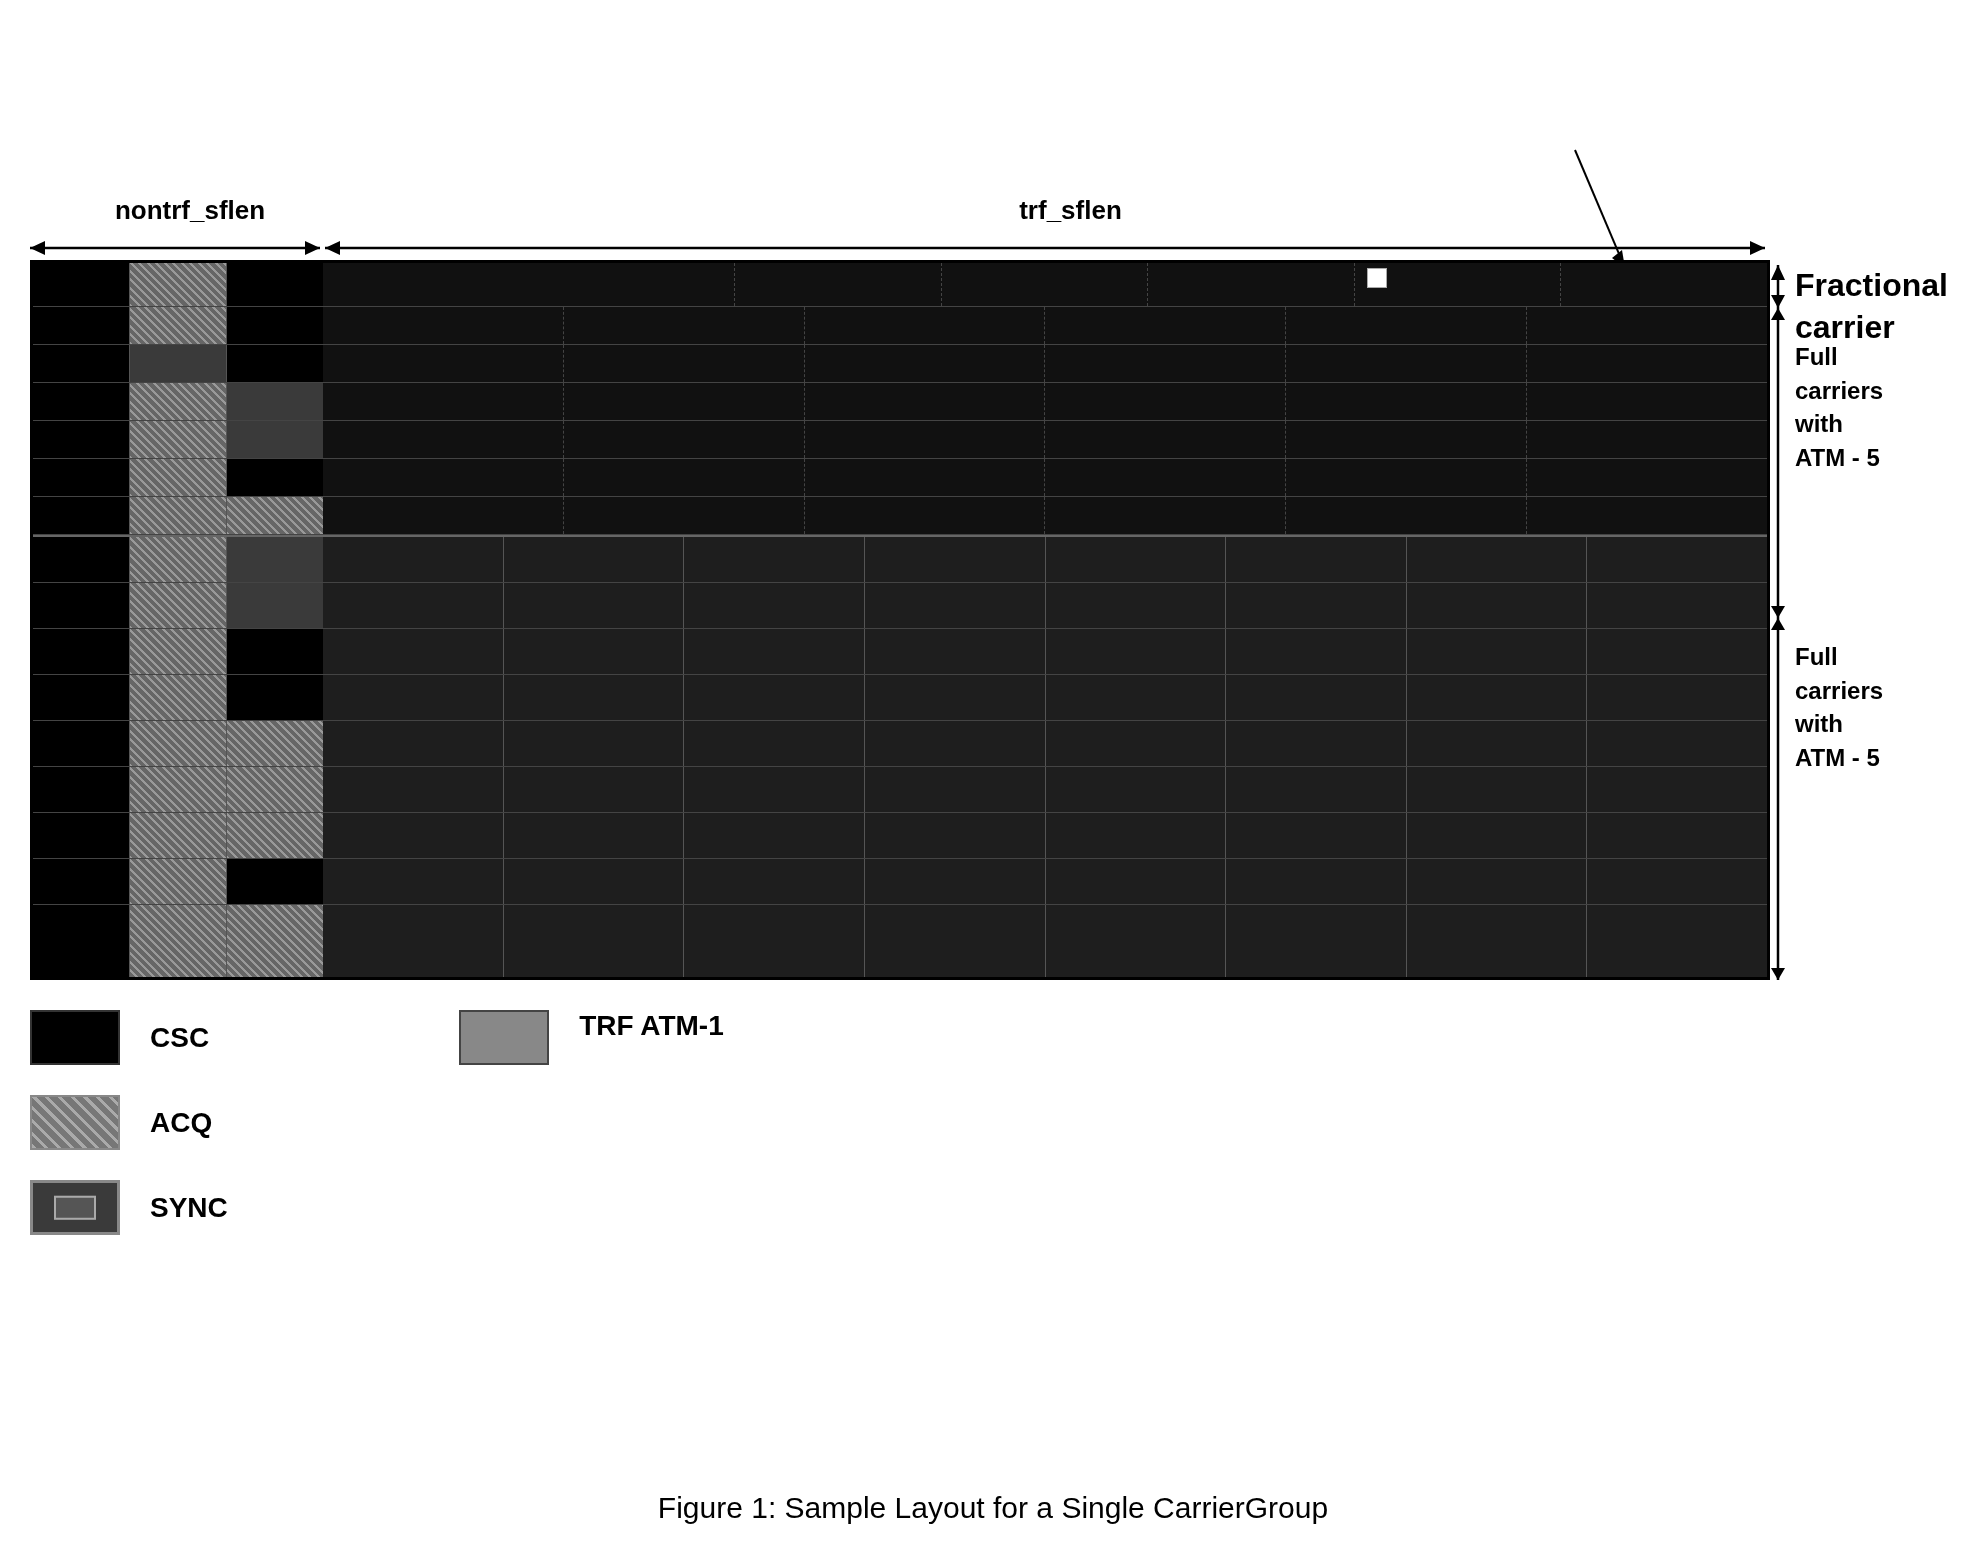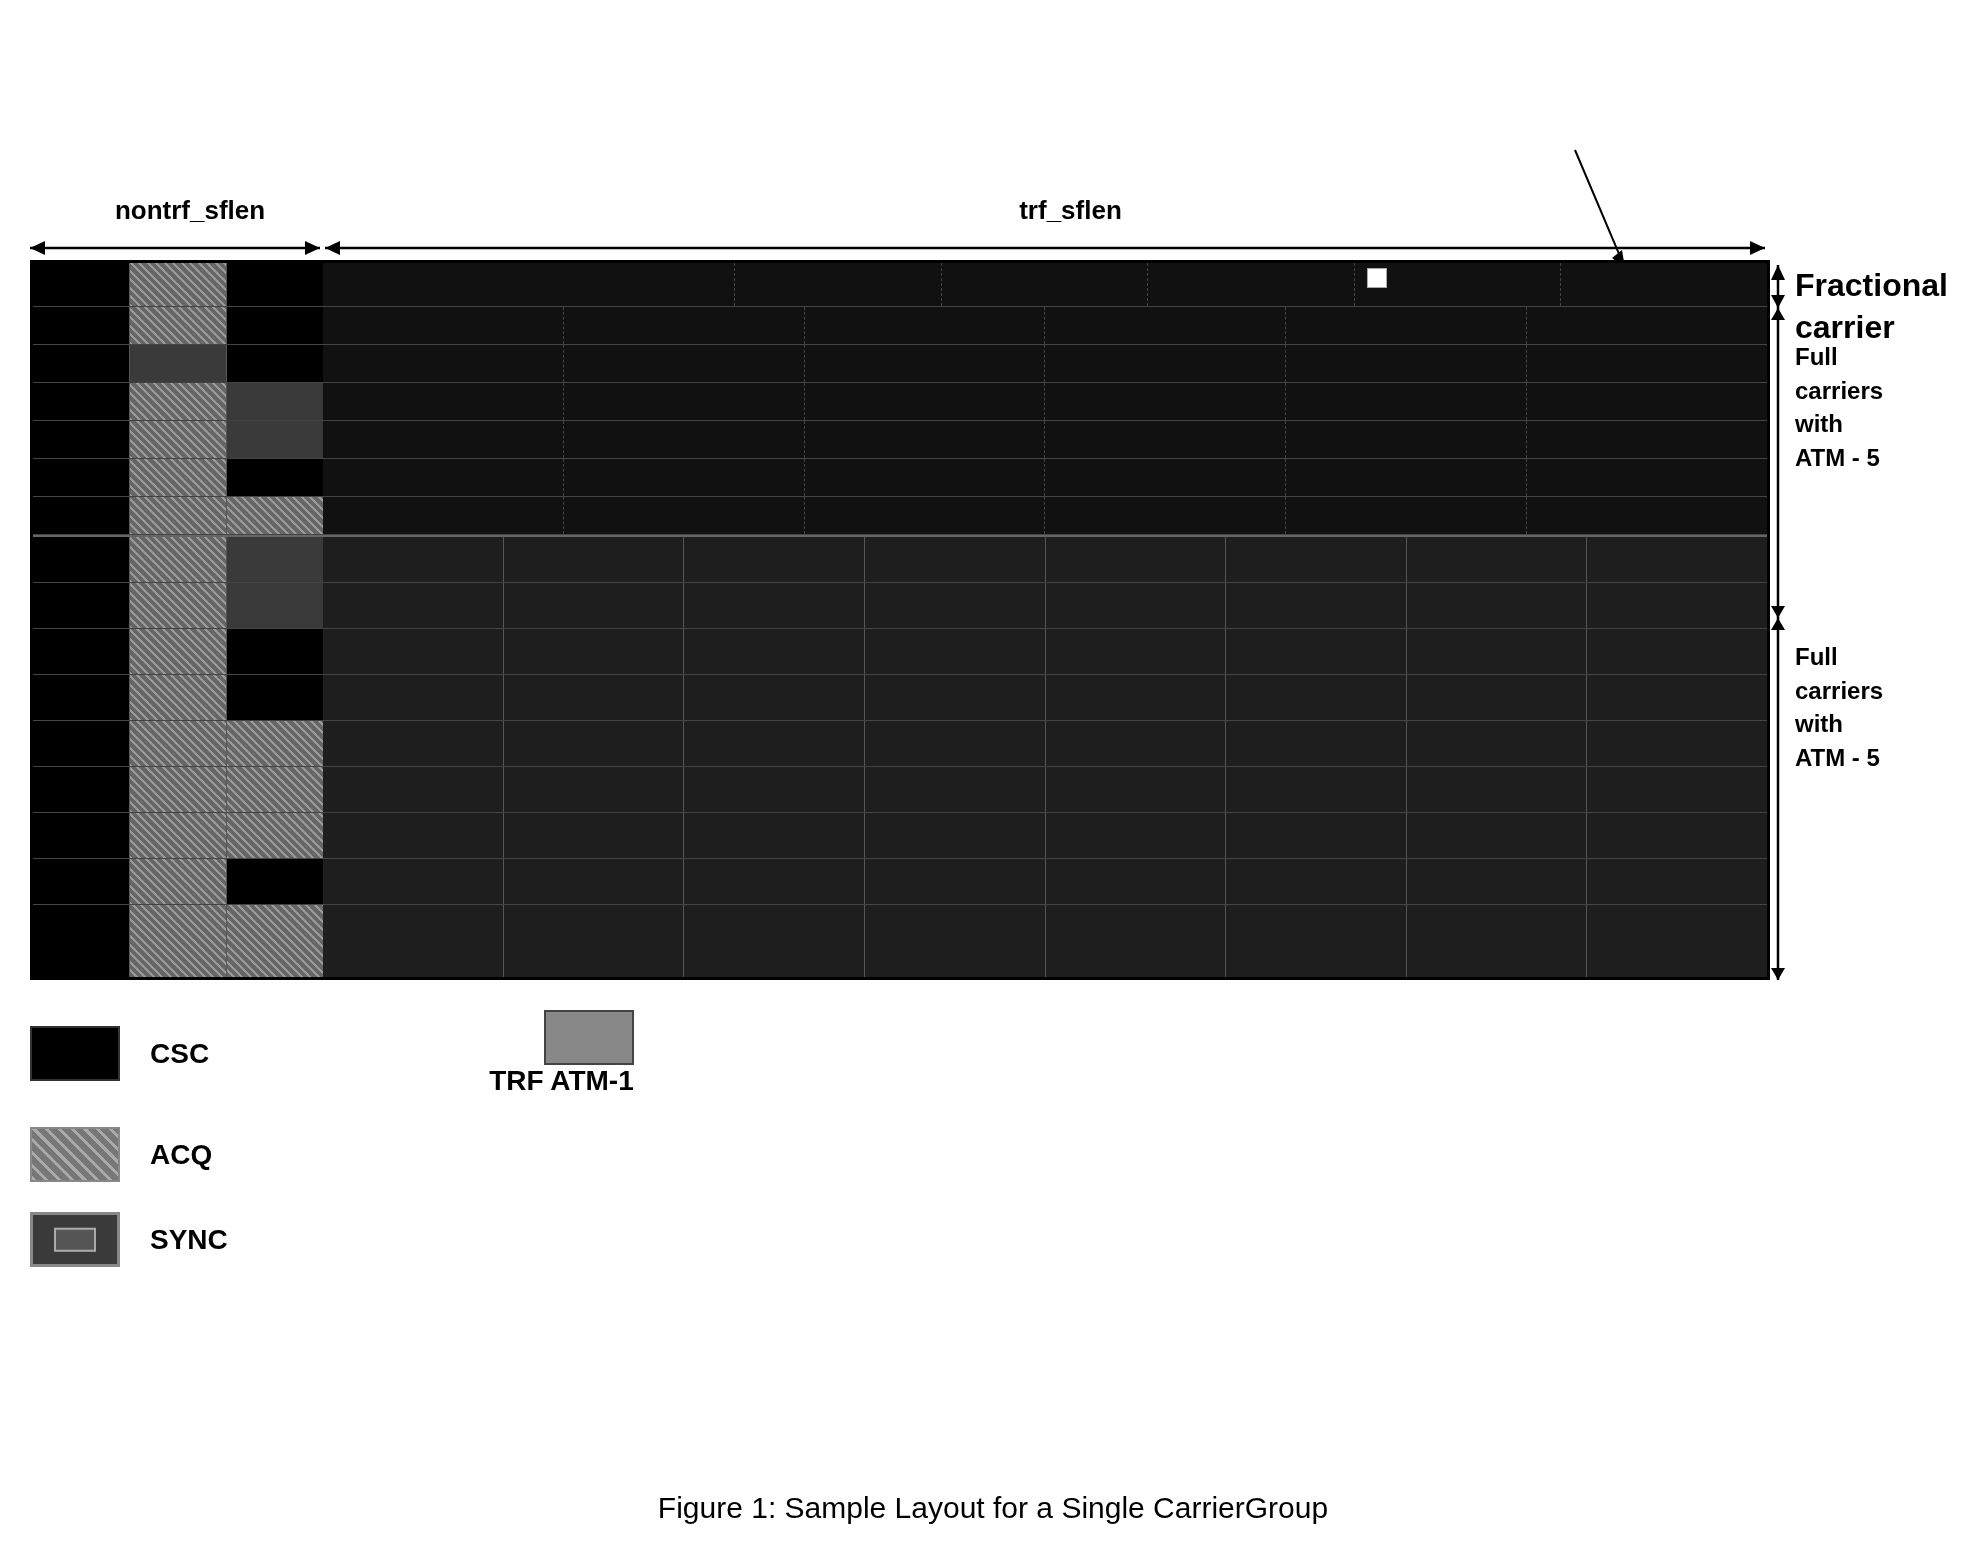--- a/index.html
+++ b/index.html
@@ -512,21 +512,21 @@
     <span>carriers</span><br>
     <span>with</span><br>
     <span>ATM - 5</span>
   </div>
 
   <div style="position:absolute;top:1010px;left:30px;right:30px;">
 
     <div style="display:flex;align-items:center;margin-bottom:30px;">
       <div class="legend-swatch legend-swatch-csc"></div>
       <span class="legend-label">CSC</span>
-      <div style="margin-left:250px;display:flex;align-items:flex-end;flex-direction:column;">
+      <div style="margin-left:250px;display:flex;align-items:flex-start;">
         <div class="legend-swatch legend-swatch-trf1" style="background:#888;border:2px solid #444;"></div>
         <span class="legend-label">TRF ATM-1</span>
       </div>
     </div>
 
     <div style="display:flex;align-items:center;margin-bottom:30px;">
       <div class="legend-swatch legend-swatch-acq"></div>
       <span class="legend-label">ACQ</span>
     </div>
 

